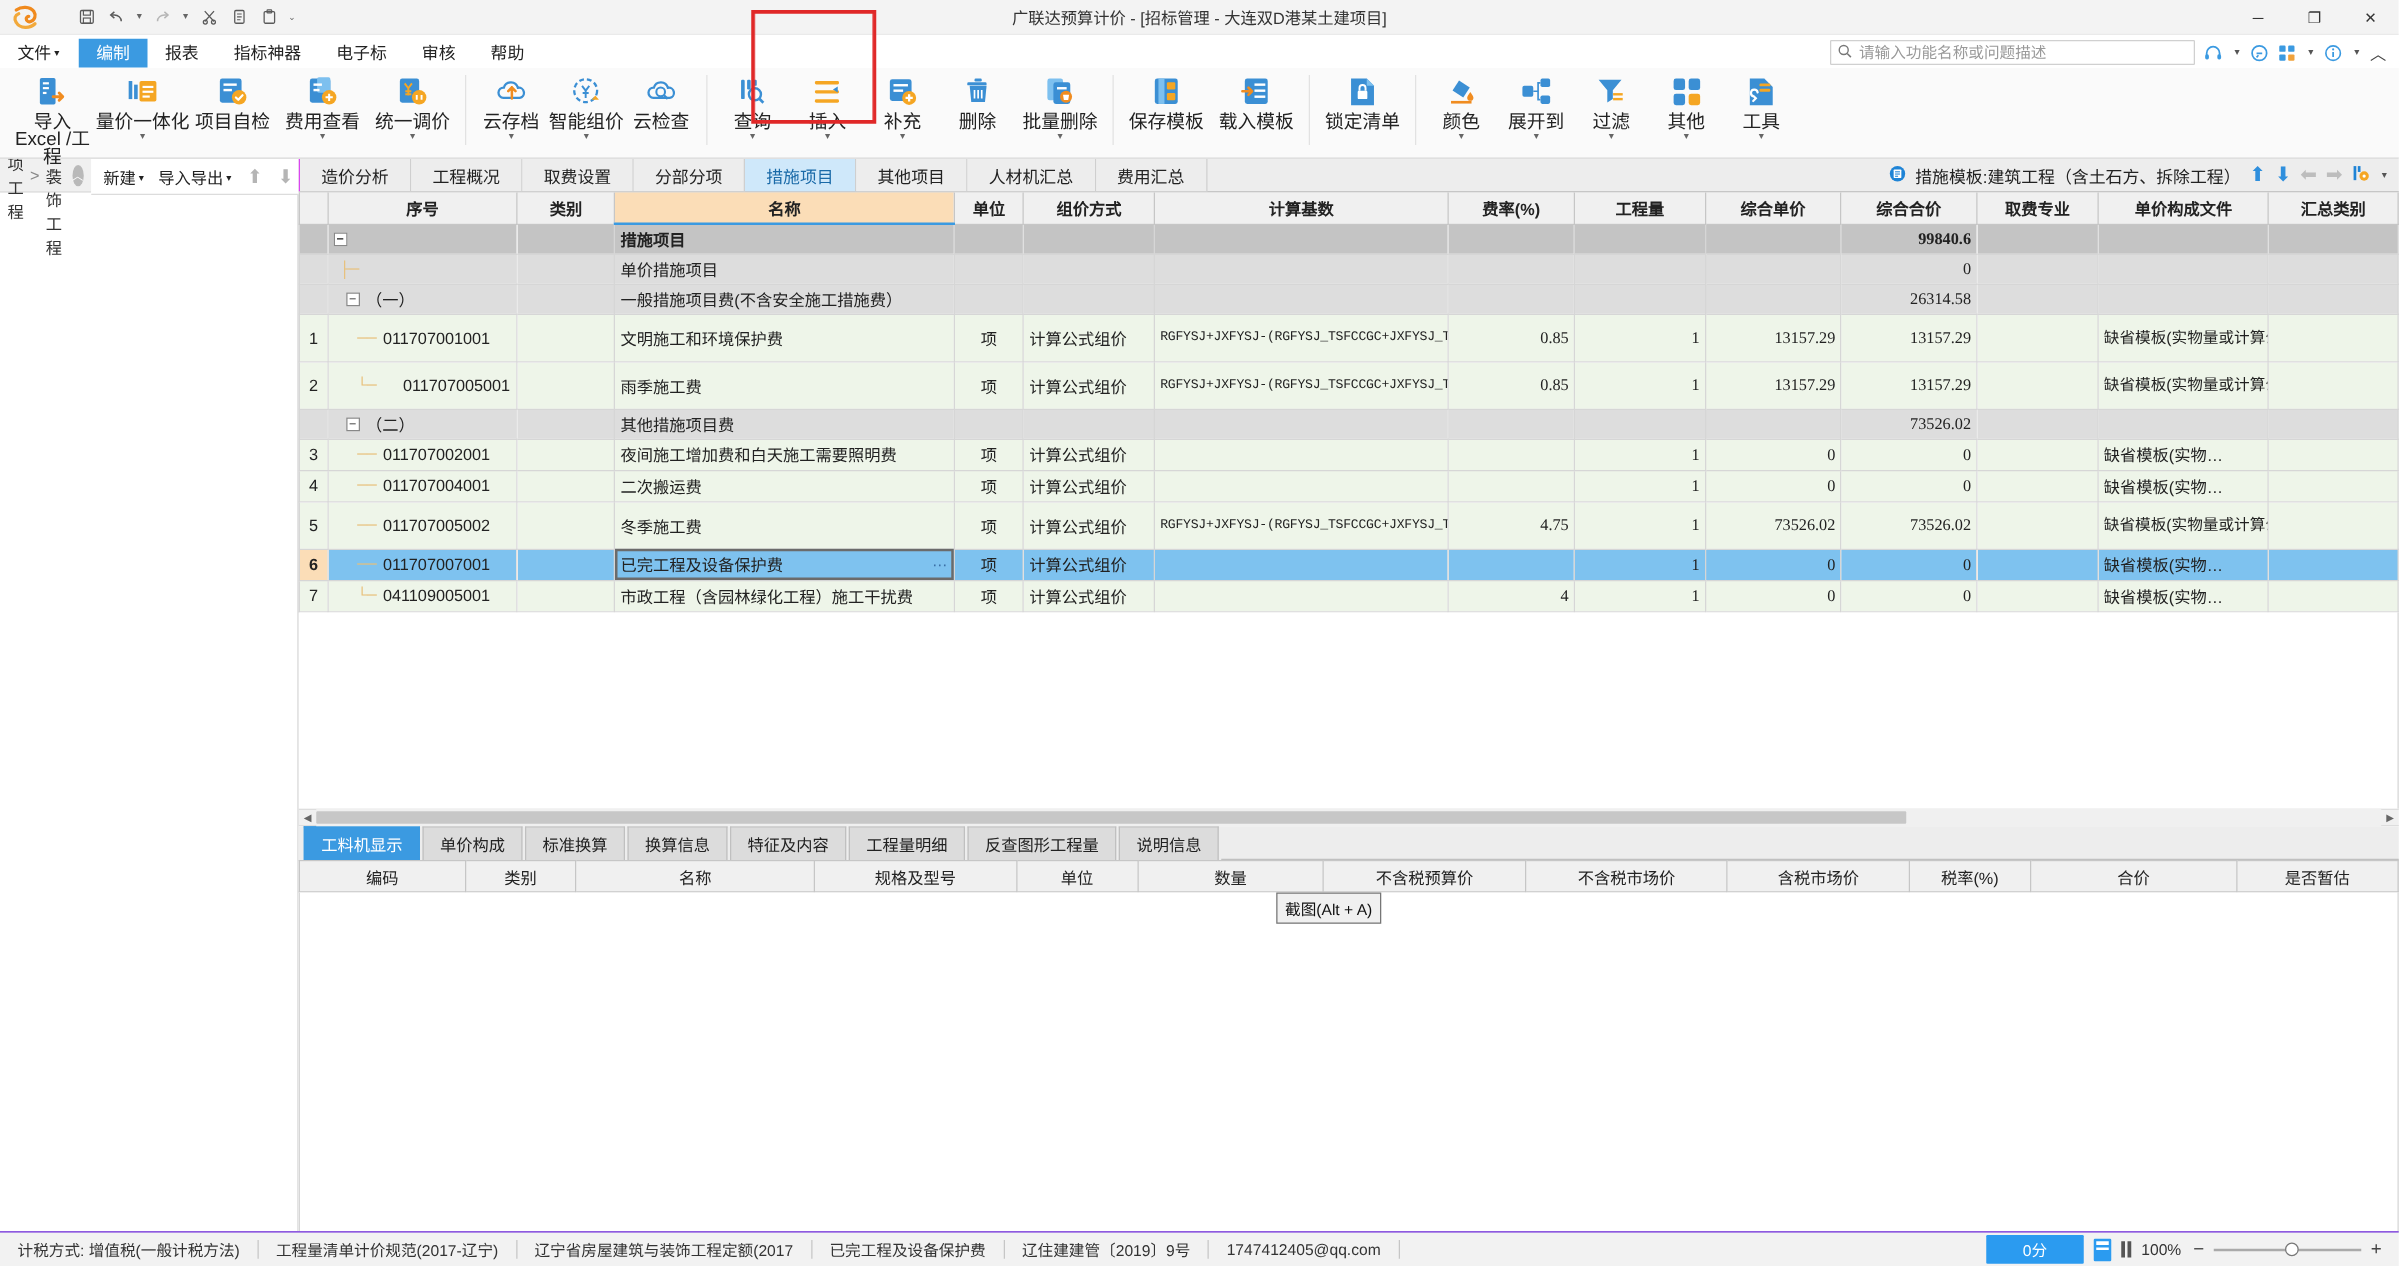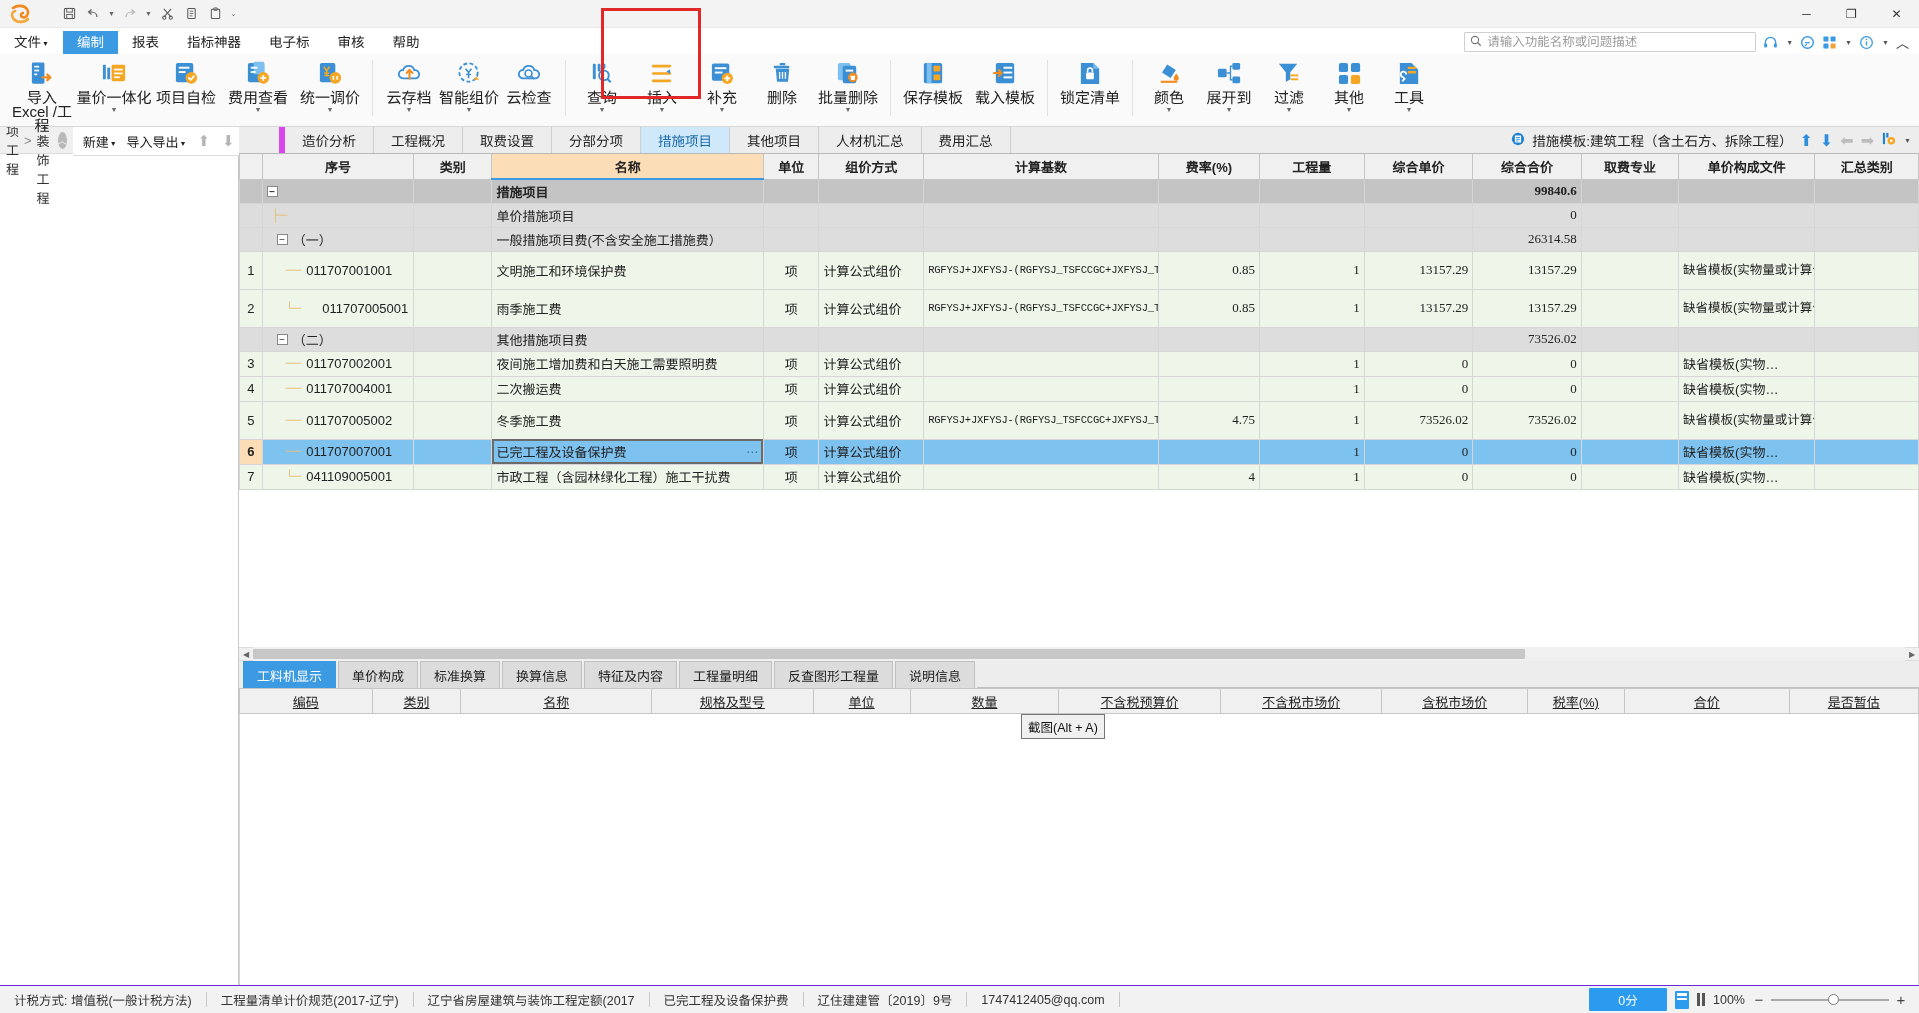--- a/index.html
+++ b/index.html
@@ -131,21 +131,21 @@
   
   .mainpanel { flex: 1; display: flex; flex-direction: column; min-width: 0; min-height: 0; background:#fff;}
   .tabrow {
     height: 27px; background: #ededed; display: flex; align-items: stretch;
     border-bottom: 1px solid #b9b9b9; flex: 0 0 27px;
   }
   .tab {
     padding: 0 17px; display: flex; align-items: center; font-size: 13.5px; color: #222;
     border-right: 1px solid #cfcfcf; cursor: pointer; background: #ededed; white-space:nowrap;
   }
-  .tab:first-child { border-left: 6px solid #d946ef; margin-left: 40px; }
+  .tab:first-child { border-left: 1px solid #d946ef; }
   .tab.active { background: #cfe8fa; color: #1a6aa8; }
   .tmpl-bar { margin-left: auto; display: flex; align-items: center; gap: 7px; padding: 0 8px; font-size: 13.5px; color: #222; white-space:nowrap;}
   .tmpl-arrow { font-size: 16px; cursor: pointer; }
   .tmpl-arrow.blue { color: #2f8fdd; }
   .tmpl-arrow.grey { color: #bdbdbd; }
 
   
   .gridwrap { flex: 1; display: flex; flex-direction: column; min-height: 0; }
   table.grid { border-collapse: collapse; table-layout: fixed; width: 100%; font-size: 13px; }
   table.grid th {
@@ -193,21 +193,21 @@
   
   .bottompanel { flex: 0 0 324px; display: flex; flex-direction: column; background: #fff; min-height: 0; }
   .btabs { height: 27px; background: #ededed; display: flex; align-items: stretch; flex: 0 0 27px; padding-left: 4px;}
   .btab {
     padding: 0 13px; display: flex; align-items: center; font-size: 13px; color: #222;
     background: #dcdcdc; border: 1px solid #c0c0c0; border-bottom: none; margin-right: 2px; cursor: pointer;
     white-space: nowrap;
   }
   .btab.active { background: #3b9ae1; color: #fff; border-color: #3b9ae1; }
   .btabs-filler { flex: 1; border-bottom: 1px solid #c0c0c0; }
-  table.bgrid { border-collapse: collapse; table-layout: fixed; width: 100%; font-size: 13px; text-decoration: underline; }
+  table.bgrid { border-collapse: collapse; table-layout: fixed; width: 100%; font-size: 13px; }
   table.bgrid th {
     background: #f0f0f0; border: 1px solid #c6c6c6; height: 25px; font-weight: normal;
     font-size: 13px; color: #222;
   }
   .bgrid-body { flex: 1; background: #fff; border-left: 1px solid #d6d6d6; border-right: 1px solid #d6d6d6;}
   .tooltip {
     position: absolute; background: #f0f0f0; border: 1px solid #767676; color: #111;
     font-size: 12.5px; padding: 2px 6px; z-index: 40; white-space: nowrap;
   }
 
@@ -284,20 +284,21 @@
           </svg>
       </div>
       <div class="qat-btn">
         <svg width="13" height="13" viewBox="0 0 14 14">
             <rect x="2.5" y="2.5" width="9" height="10" rx="1" fill="none" stroke="#5a5a5a" stroke-width="1.1"></rect>
             <rect x="5" y="1" width="4" height="2.6" rx="0.6" fill="none" stroke="#5a5a5a" stroke-width="1"></rect>
           </svg>
       </div>
       <div class="qat-caret">⌄</div>
     </div>
+    <div class="app-title">广联达预算计价 - [招标管理 - 大连双D港某土建项目]</div>
     <div class="winbtns">
       <div class="winbtn">─</div>
       <div class="winbtn">❐</div>
       <div class="winbtn close">✕</div>
     </div>
   </div>
 
   <div class="menubar">
     <div class="menu-item">
       <span>文件</span><span class="menu-caret">▼</span>

